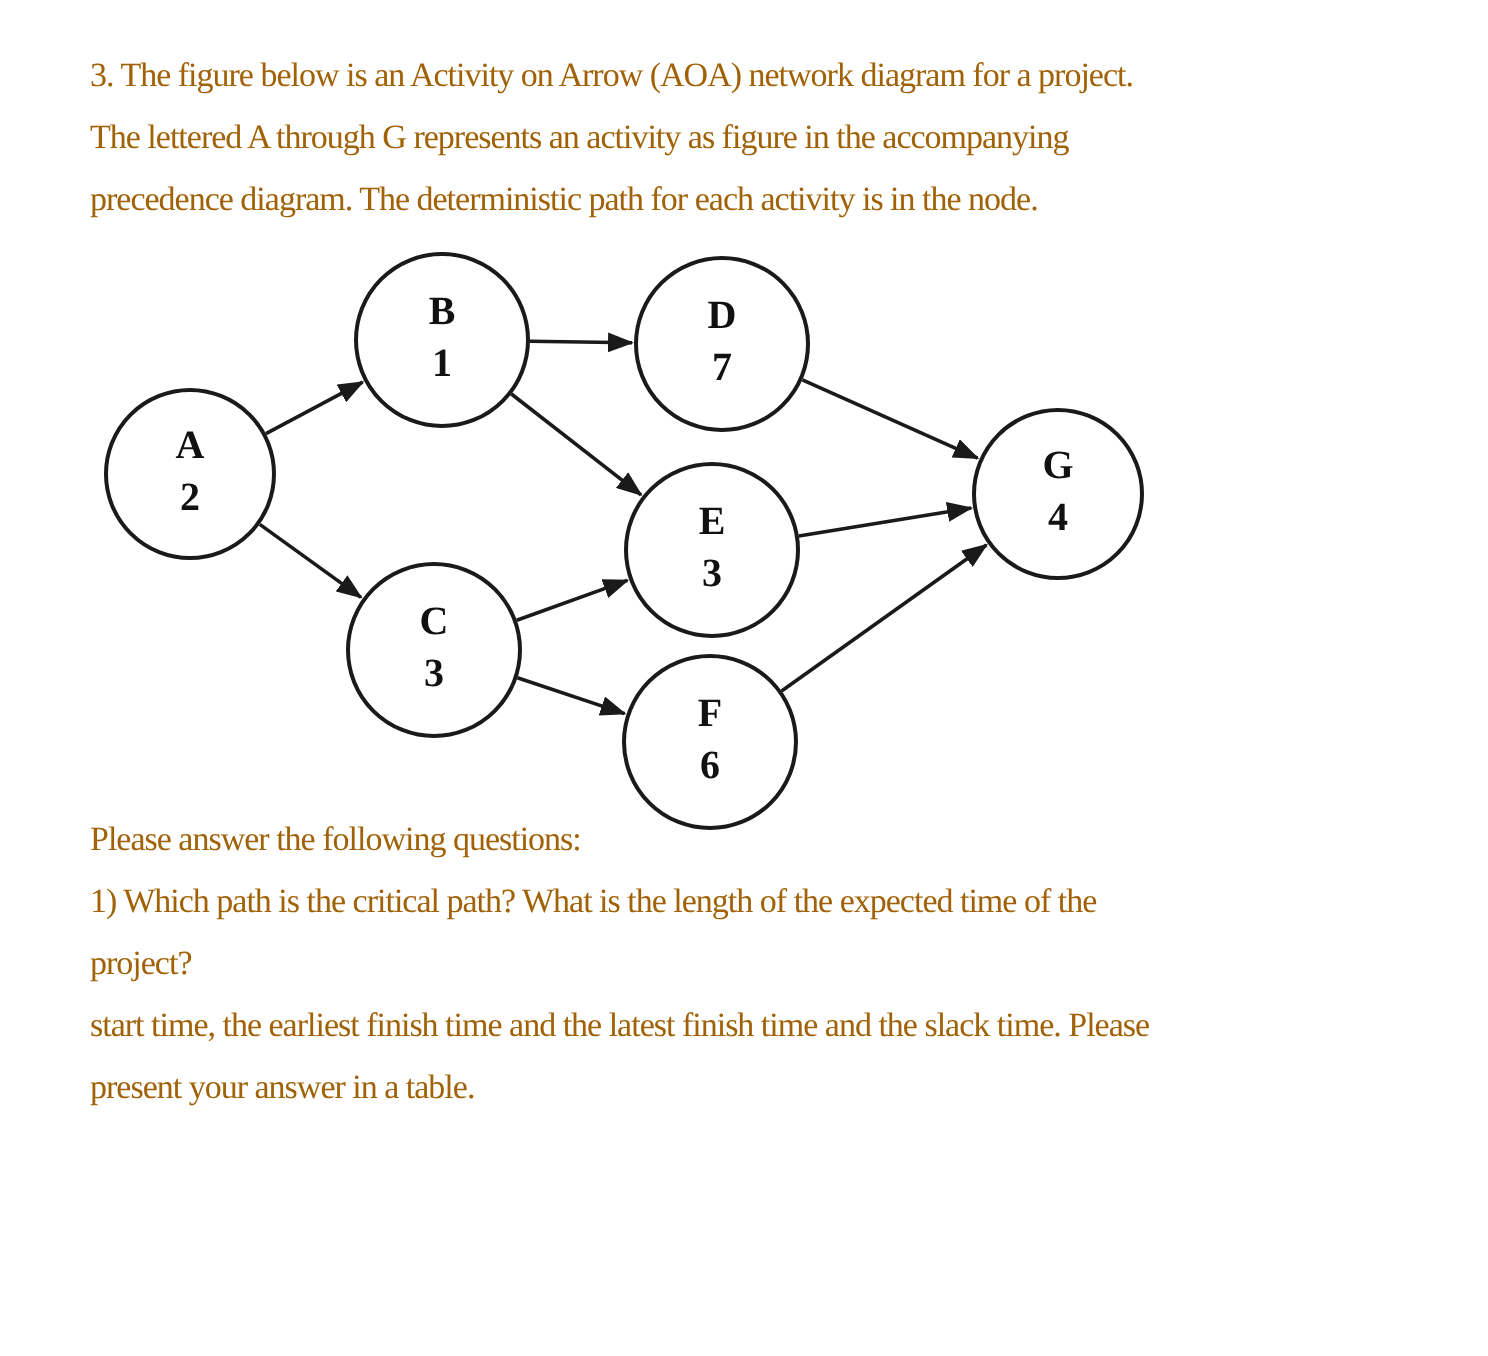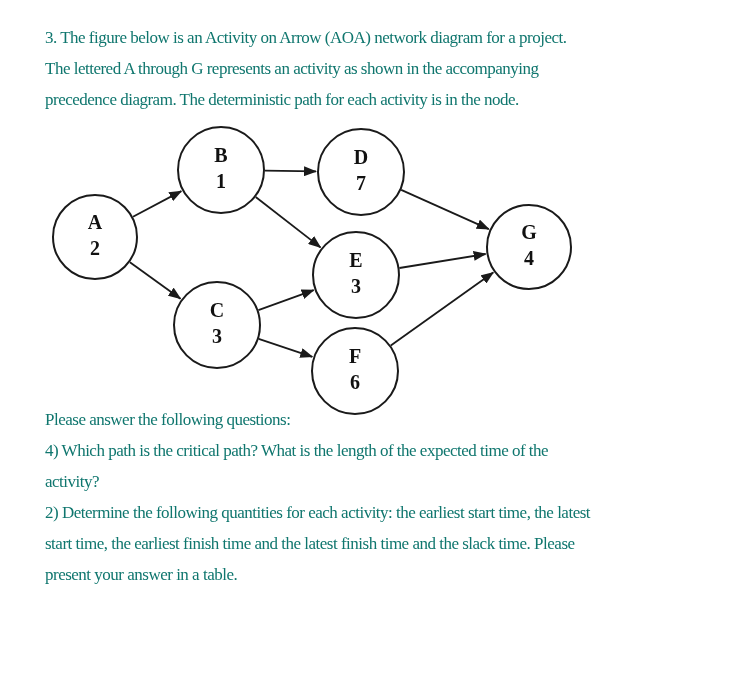--- a/index.html
+++ b/index.html
@@ -6,21 +6,21 @@
     margin: 0;
     padding: 0;
     background: #ffffff;
   }
   .page {
     position: relative;
     width: 744px;
     height: 678px;
     background: #ffffff;
     font-family: "Liberation Serif", "DejaVu Serif", serif;
-    color: #0f766e;
+    color: #a16207;
     overflow: hidden;
   }
   .text-block {
     position: absolute;
     left: 45px;
     right: 20px;
   }
   .text-block .line {
     height: 31px;
     line-height: 31px;
@@ -55,21 +55,21 @@
     text-anchor: middle;
   }
 </style>
 </head>
 <body>
 
 <div class="page">
 
   <div class="text-block top">
     <div class="line">3. The figure below is an Activity on Arrow (AOA) network diagram for a project.</div>
-    <div class="line">The lettered A through G represents an activity as shown in the accompanying</div>
+    <div class="line">The lettered A through G represents an activity as figure in the accompanying</div>
     <div class="line">precedence diagram. The deterministic path for each activity is in the node.</div>
   </div>
 
   <div class="diagram-wrap">
     <svg id="diagram-svg" width="744" height="300" viewBox="0 0 744 300" xmlns="http://www.w3.org/2000/svg">
       <defs>
         <marker id="arrowhead" markerUnits="userSpaceOnUse" markerWidth="14" markerHeight="10" refX="12" refY="5" orient="auto">
           <path d="M0,0 L13,5 L0,10 Z" fill="#1a1a1a"></path>
         </marker>
       </defs>
@@ -119,20 +119,19 @@
             <circle cx="529" cy="127" r="42" class="node-circle"></circle>
             <text x="529" y="119" class="node-label">G</text>
             <text x="529" y="145" class="node-label">4</text>
           </g>
         </g>
     </svg>
   </div>
 
   <div class="text-block bottom">
     <div class="line">Please answer the following questions:</div>
-    <div class="line">4) Which path is the critical path? What is the length of the expected time of the</div>
-    <div class="line">activity?</div>
-    <div class="line">2) Determine the following quantities for each activity: the earliest start time, the latest</div>
+    <div class="line">1) Which path is the critical path? What is the length of the expected time of the</div>
+    <div class="line">project?</div>
     <div class="line">start time, the earliest finish time and the latest finish time and the slack time. Please</div>
     <div class="line">present your answer in a table.</div>
   </div>
 
 </div>
 
 </body></html>

